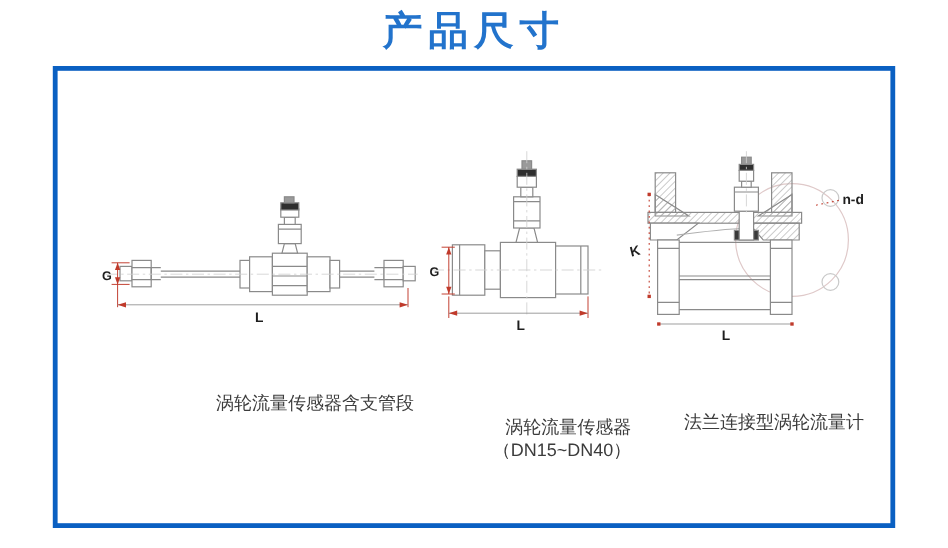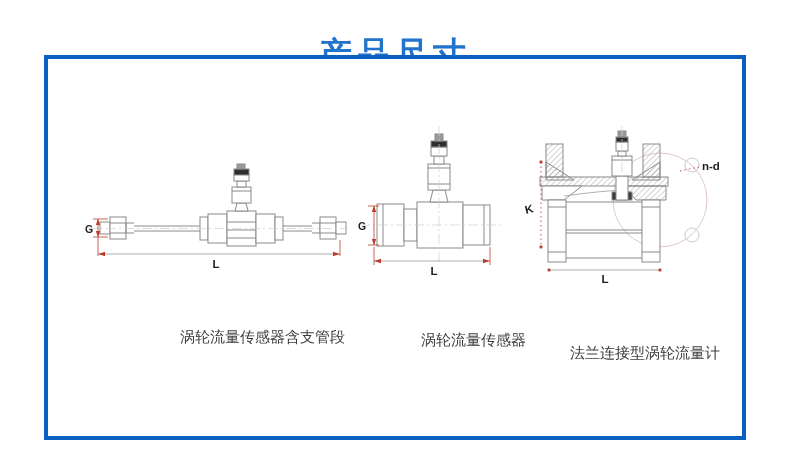--- a/index.html
+++ b/index.html
@@ -1,20 +1,20 @@
 <!DOCTYPE html>
 <html><head>
 <meta charset="utf-8">
 <style>
   html,body{margin:0;padding:0;background:#fff;}
   body{width:790px;height:457px;position:relative;overflow:hidden;
        font-family:"Liberation Sans","DejaVu Sans",sans-serif;}
   .page{position:absolute;inset:0;background:#fff;}
   .title{position:absolute;top:0;left:0;width:790px;height:52px;line-height:52px;
-         text-align:center;color:#2273cc;font-size:33px;font-weight:700;letter-spacing:5px;margin-top:28px;}
+         text-align:center;color:#2273cc;font-size:33px;font-weight:700;letter-spacing:5px;}
   .panel{position:absolute;left:44px;top:55px;width:694px;height:377px;
          border:4px solid #0a60c2;background:#fff;}
   .fig{position:absolute;}
   .caption{position:absolute;text-align:right;color:#3c3c3c;font-size:15px;
            line-height:19px;font-weight:500;}
   svg .dim{font-family:"Liberation Sans","DejaVu Sans",sans-serif;
            font-size:10.5px;font-weight:700;fill:#1e1e1e;}
   svg .dimL{font-size:11.5px;}
 </style>
 </head>
@@ -176,20 +176,21 @@
     <rect x="146.6" y="146.6" width="2.8" height="2.8" fill="#c03a2b"></rect>
     <text class="dim dimL" x="93" y="161" text-anchor="middle">L</text>
 
     <line x1="168" y1="49" x2="187" y2="45" stroke="#c03a2b" stroke-width="0.9" stroke-dasharray="1.5 3"></line>
     <text class="dim dimL" x="190" y="48">n-d</text>
   </svg>
 
   <div class="caption" style="left:85px;top:327px;width:260px">
     <div>涡轮流量传感器含支管段</div>
   </div>
-  <div class="caption" style="left:346px;top:330px;width:180px">
+  <div class="caption" style="left:346px;top:347px;width:180px">
     <div>涡轮流量传感器</div>
+    <div>（DN15~DN40）</div>
   </div>
   <div class="caption" style="left:520px;top:343px;width:200px">
     <div>法兰连接型涡轮流量计</div>
   </div>
 
 </div>
 
 </body></html>

